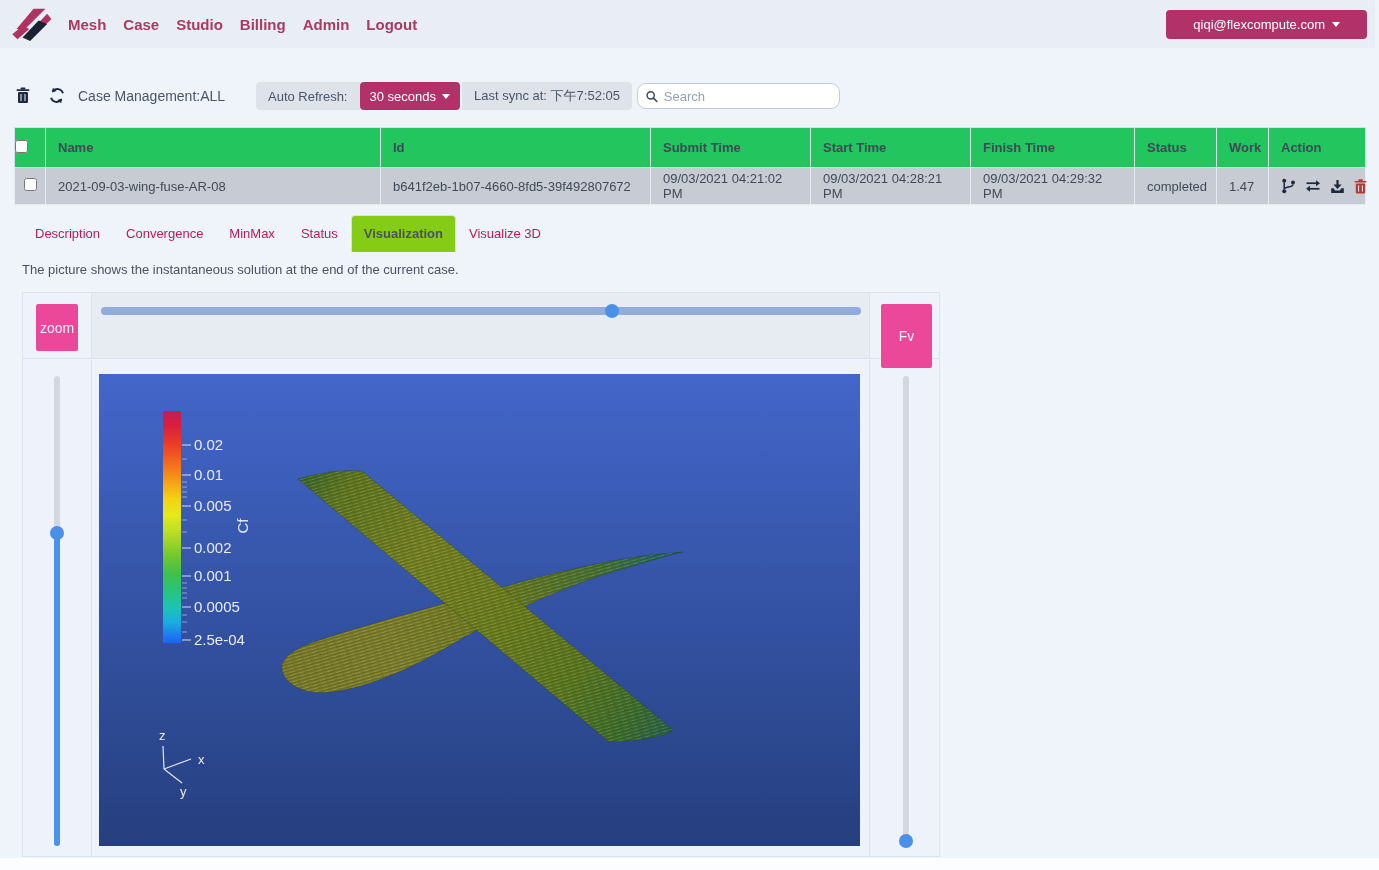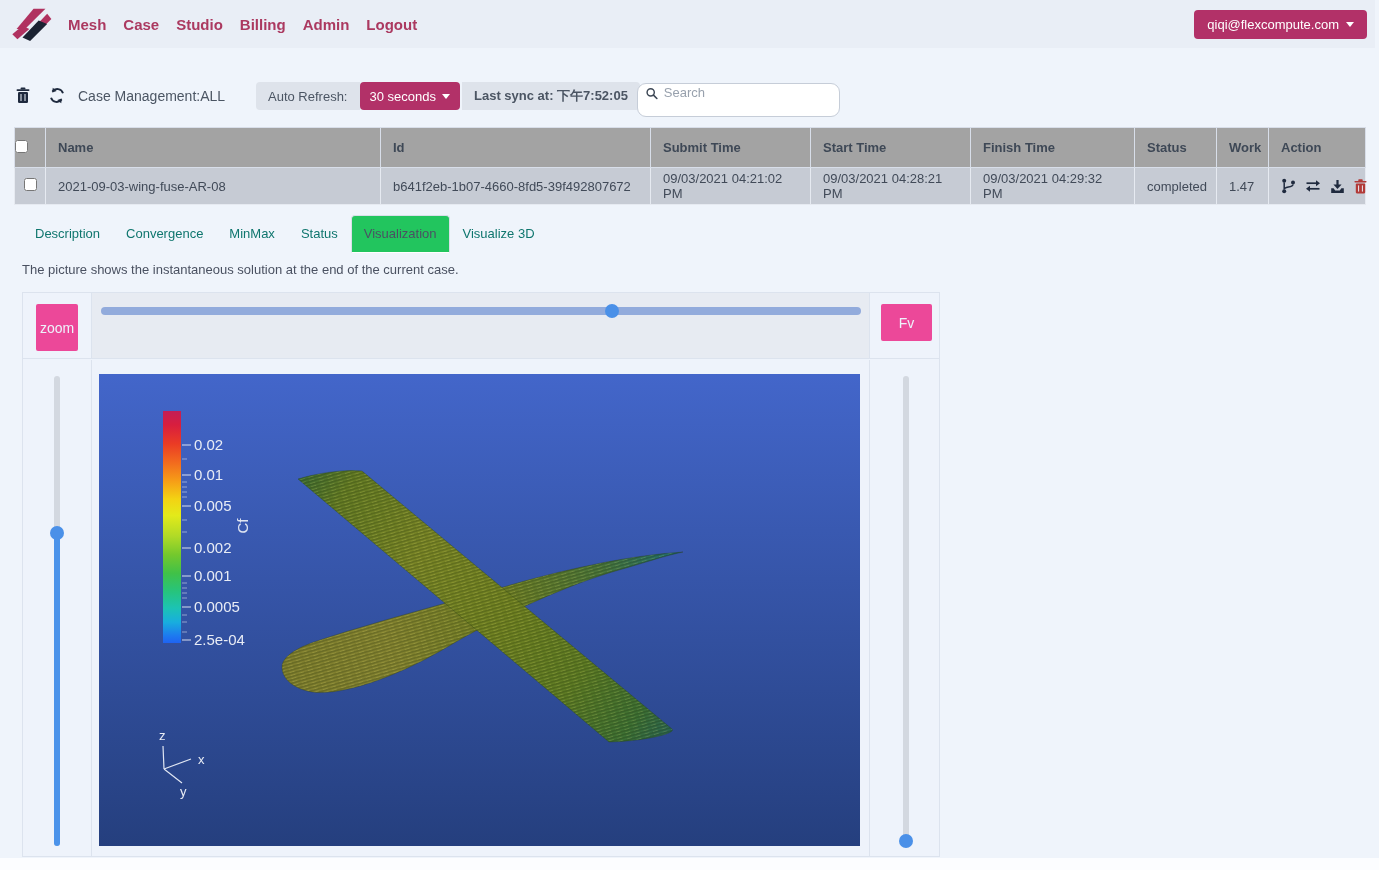--- a/index.html
+++ b/index.html
@@ -15,92 +15,92 @@
     background:#e9eef6; display:flex; align-items:center; padding:0 8px 0 10px;
   }
   .logo { width:42px; height:34px; margin-right:16px; cursor:pointer; }
   .nav-items { display:flex; gap:17px; align-items:center; }
   .nav-item {
     color:#ab3960; font-weight:700; font-size:15px; text-decoration:none; cursor:pointer;
   }
   .nav-item.active { text-decoration-thickness:2px; text-underline-offset:4px; }
   .user-btn {
     margin-left:auto; background:#b23168; border:none; color:#fff; font-size:13px;
-    font-family:inherit; padding:7px 13px; border-radius:4px; display:flex; align-items:center; gap:7px; cursor:pointer;
+    font-family:inherit; padding:7px 27px; border-radius:4px; display:flex; align-items:center; gap:7px; cursor:pointer;
   }
   .caret { width:0; height:0; border-left:4px solid transparent; border-right:4px solid transparent; border-top:5px solid currentColor; display:inline-block; }
   
   .toolbar { position:absolute; top:82px; left:0; right:0; height:28px; }
   .icon-btn { position:absolute; background:none; border:none; cursor:pointer; padding:0; }
   .icon-btn svg { display:block; }
   .tb-trash { left:16px; top:5px; }
   .tb-refresh { left:49px; top:5px; }
   .tb-title { position:absolute; left:78px; top:0; line-height:28px; font-size:14px; color:#4b5563; }
   .refresh-group { position:absolute; left:256px; top:0; height:28px; display:flex; align-items:stretch; }
   .gray-box {
     background:#dee3eb; color:#4b5563; font-size:13px; display:flex; align-items:center; padding:0 12px;
   }
   .gray-box.first { border-radius:4px 0 0 4px;text-align:center; }
-  .gray-box.last { border-radius:0 4px 4px 0; margin-left:2px;font-weight:bold; }
+  .gray-box.last { border-radius:0 4px 4px 0; margin-left:2px; }
   .interval-btn {
     background:#b23168; color:#fff; border:none; font-family:inherit; font-size:13px;
     padding:0 10px; border-radius:4px; display:flex; align-items:center; gap:6px; cursor:pointer;
   }
   .search-wrap {
     position:absolute; left:637px; top:1px; width:203px; height:26px;
-    background:#fff; border:1px solid #c6cdd8; border-radius:9px; display:flex; align-items:flex-end; padding:16px 8px; gap:6px;
+    background:#fff; border:1px solid #c6cdd8; border-radius:9px; display:flex; align-items:center; padding:8px 8px; gap:6px;
   }
   .search-wrap input {
     border:none; outline:none; width:100%; font-family:inherit; font-size:13px; color:#414a58; background:transparent;
   }
   .search-wrap input::placeholder { color:#98a1ad; }
   
   .case-table {
     position:absolute; top:127px; left:14px; width:1351px;
     border-collapse:collapse; table-layout:fixed; font-size:13px;
   }
   .case-table th {
     height:40px; text-align:left; padding:0 12px; color:#3e4856; font-weight:700;
-    border:1px solid #d8dee9; background:#a3a3a3;
+    border:1px solid #d8dee9; background:#22c55e;
   }
   .case-table td {
     height:37px; padding:0 12px; color:#414a58; background:#c6cbd4;
     border:1px solid #e6eaf1; border-top:none;
   }
   .cb-cell { text-align:center; padding:0 !important; }
   .case-table input[type=checkbox] { width:13px; height:13px; accent-color:#8b93a0; cursor:pointer; }
   .actions { display:flex; gap:9px; align-items:center; }
   .actions .icon-a { background:none; border:none; padding:0; cursor:pointer; line-height:0; }
   
   .tabs { position:absolute; top:215px; left:22px; display:flex; }
   .tab {
-    font-size:13px; color:#0f766e; padding:10px 12px 11px; cursor:pointer; border:1px solid transparent;
+    font-size:13px; color:#be185d; padding:10px 12px 11px; cursor:pointer; border:1px solid transparent;
   }
   .tab.active {
-    color:#4a5263; background:#22c55e; border-color:#d9dfe9; border-bottom-color:#fff; border-radius:4px 4px 0 0;
+    color:#4a5263; background:#84cc16; border-color:#d9dfe9; border-bottom-color:#fff; border-radius:4px 4px 0 0;font-weight:bold;
   }
   .tab-desc { position:absolute; top:262px; left:22px; font-size:13px; color:#4a5161; }
   
   .panel {
     position:absolute; top:292px; left:22px; width:918px; height:565px;
     background:#eef3fb; border:1px solid #dce3ee;
   }
   .p-row1 { position:absolute; top:0; left:0; right:0; height:66px; display:flex; }
   .p-row2 { position:absolute; top:67px; left:0; right:0; bottom:0; display:flex; }
   .p-cell-l { width:69px; border-right:1px solid #dce3ee; position:relative; }
   .p-cell-c { flex:1; position:relative;text-decoration:underline; }
   .p-cell-r { width:70px; border-left:1px solid #dce3ee; position:relative; }
   .p-row1 { border-bottom:1px solid #dce3ee; }
   .p-row1 .p-cell-c { background:#e7ebf2; }
   .blue-btn {
     position:absolute; background:#ec4899; color:#eef2fb; border:none; font-family:inherit;
     font-size:14px; border-radius:2px; cursor:pointer;
   }
   .zoom-btn { left:13px; top:11px; width:42px; height:47px; }
-  .fv-btn { left:11px; top:11px; width:51px; height:37px; }
+  .fv-btn { left:11px; top:11px; width:51px; height:64px; }
   
   .h-track { position:absolute; left:9px; right:8px; top:14px; height:8px; background:#92abdc; border-radius:4px; cursor:pointer; }
   .h-thumb { position:absolute; left:513px; top:11px; width:14px; height:14px; background:#4a90e8; border-radius:50%; cursor:grab; }
   
   .v-track { position:absolute; top:16px; height:470px; width:6px; background:#d3d8e0; border-radius:3px; cursor:pointer; }
   .v-track.left { left:31px; }
   .v-track.right { left:33px; }
   .v-fill { position:absolute; left:31px; top:173px; width:6px; height:313px; background:#4b93ea; border-radius:3px; }
   .v-thumb { position:absolute; width:14px; height:14px; background:#4a90e8; border-radius:50%; cursor:grab; }
   .v-thumb.left { left:27px; top:166px; }

